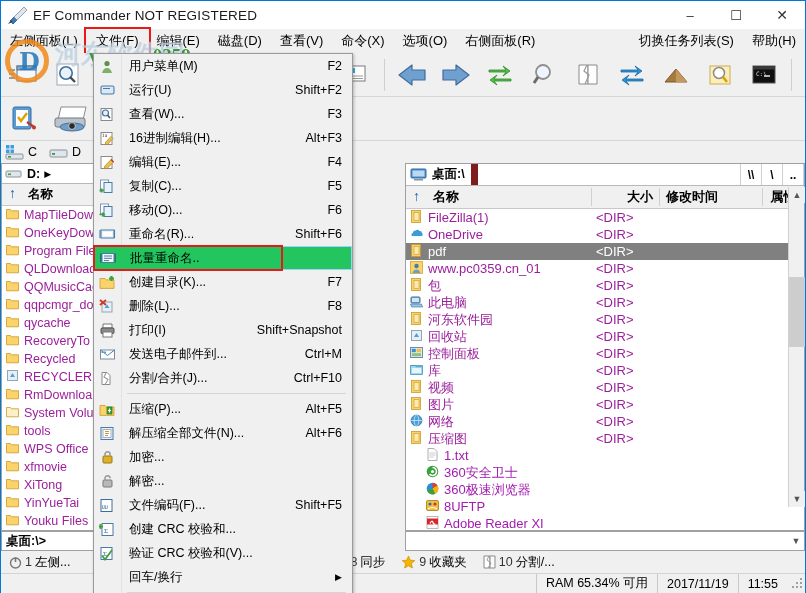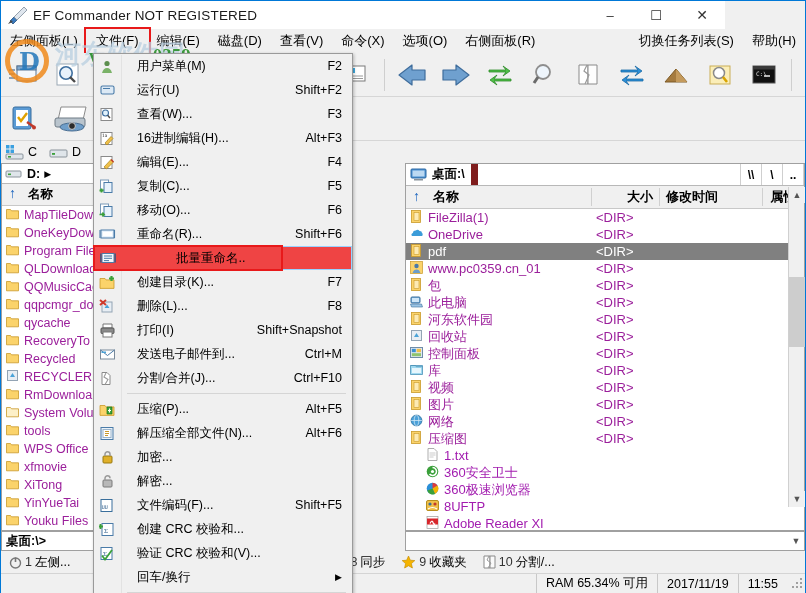--- a/index.html
+++ b/index.html
@@ -5,21 +5,21 @@
   * { box-sizing: border-box; margin:0; padding:0; }
   html,body {
     width:806px; height:593px; overflow:hidden;
     font-family:"Liberation Sans","DejaVu Sans",sans-serif;
     font-size:12px; background:#f0f0f0; color:#000;
   }
   #app { position:relative; width:806px; height:593px; background:#f0f0f0;
          border:1px solid #0078d7; }
 
   
-  #titlebar { position:absolute; left:0; top:0; width:724px; height:28px;
+  #titlebar { position:absolute; left:0; top:0; width:804px; height:28px;
               background:#ffffff; display:flex; align-items:center; }
   #titlebar .tb-icon { width:26px; height:26px; margin-left:4px; position:relative; }
   #titlebar .tb-title { font-size:13.5px; color:#1a1a1a; margin-left:2px;
                         letter-spacing:.2px; white-space:nowrap; }
   .wbtns { margin-left:auto; display:flex; height:28px; }
   .wbtn { width:46px; height:28px; display:flex; align-items:center;
           justify-content:center; color:#333; font-size:13px; }
   .wbtn.close { font-size:14px; }
 
   
@@ -151,24 +151,24 @@
   
   #dropdown { position:absolute; left:92px; top:52px; width:260px;
               background:#f0f0f0; border:1px solid #9a9a9a; z-index:60;
               box-shadow:1px 1px 3px rgba(0,0,0,.25); }
   #dd-gutter { position:absolute; left:1px; top:1px; width:27px; bottom:1px;
                background:#f0f0f0; border-right:1px solid #e2e2e2; }
   .dd-item { position:relative; height:24px; display:flex; align-items:center;
              font-size:12.5px; color:#000; }
   .dd-item .ic { width:27px; height:24px; display:flex; align-items:center;
                  justify-content:center; flex:0 0 27px; }
-  .dd-item .lbl { flex:1 1 auto; padding-left:16px; white-space:nowrap; }
+  .dd-item .lbl { flex:1 1 auto; padding-left:8px; white-space:nowrap; }
   .dd-item .acc { padding-right:10px; white-space:nowrap; }
   .dd-item .sub { padding-right:10px; font-size:9px; }
-  .dd-item.hl { background:#ef4444; border:1px solid #99d1ff; height:24px;gap:38px; }
+  .dd-item.hl { background:#22c55e; border:1px solid #99d1ff; height:24px; }
   .dd-sep { height:1px; background:#d5d5d5; margin:3px 6px 3px 33px; }
   #redbox { position:absolute; left:-2px; top:-2px; width:190px; height:26px;
             border:2px solid #e8191a; z-index:70; pointer-events:none; }
   .uparrow { width:14px; height:13px; flex:0 0 14px; position:relative; }
   .uparrow::before { content:"\2191"; position:absolute; left:2px; top:-3px;
                      color:#1560bd; font-size:14px; font-weight:bold; }
   .caret { font-size:9px; }
 </style>
 </head>
 <body>

